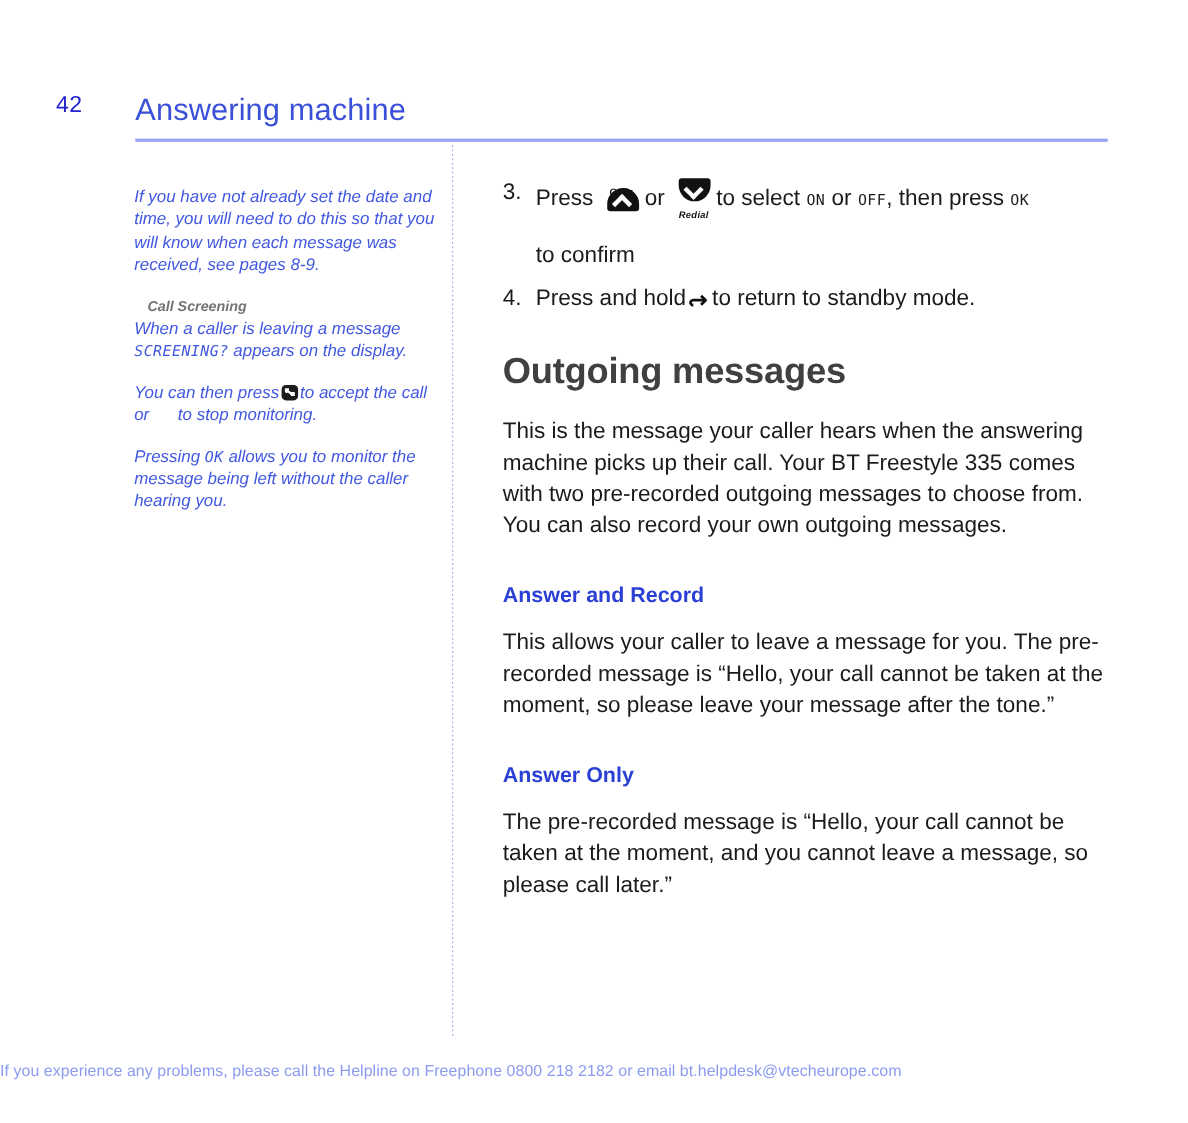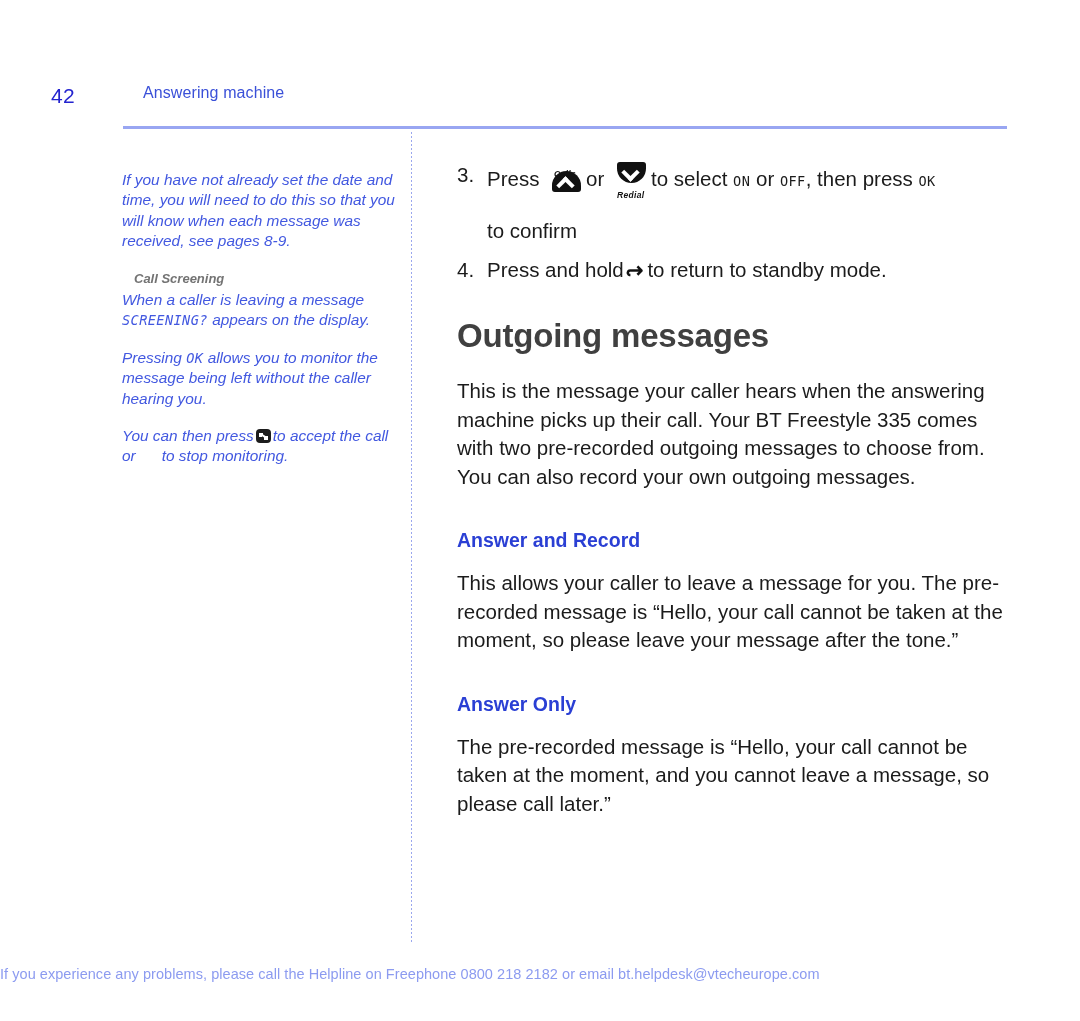--- a/index.html
+++ b/index.html
@@ -30,24 +30,23 @@
     top: 0;
     font-size: 21px;
     color: #2323cf;
     letter-spacing: 0.2px;
     text-align: right;
   }
   .header-title {
     position: absolute;
     left: 123px;
     top: 0;
-    font-size: 16px;
+    font-size: 28px;
     color: #3a50d8;
     letter-spacing: 0.1px;
-    margin-left: 20px;
   }
   .header-rule {
     position: absolute;
     left: 123px;
     top: 126px;
     width: 884px;
     height: 3px;
     background: #99a6f2;
   }
 
@@ -283,23 +282,23 @@
 <div class="header-rule"></div>
 <div class="column-divider"></div>
 
 <div class="sidebar">
 
   <p>If you have not already set the date and time, you will need to do this so that you will know when each message was received, see pages 8-9.</p>
 
   <p class="note-heading">Call Screening</p>
   <p class="tight"><span>When a caller is leaving a message</span><br><span class="lcd lcd-blue">SCREENING?</span> <span>appears on the display.</span></p>
 
+  <p><span>You can then press</span><span class="talk-icon"></span><span>to accept the call</span><br><span>or</span><span class="missing-glyph"></span><span>to stop monitoring.</span></p>
+
   <p><span>Pressing</span> <span class="lcd lcd-blue">OK</span> <span>allows you to monitor the message being left without the caller hearing you.</span></p>
-
-  <p><span>You can then press</span><span class="talk-icon"></span><span>to accept the call</span><br><span>or</span><span class="missing-glyph"></span><span>to stop monitoring.</span></p>
 
 </div>
 
 <div class="main">
 
   <div class="step">
     <span class="step-num">3.</span><span>Press</span>
     <span class="key-icon key-up">
       <span class="lbl">Calls</span>
       <span class="cap"></span>

